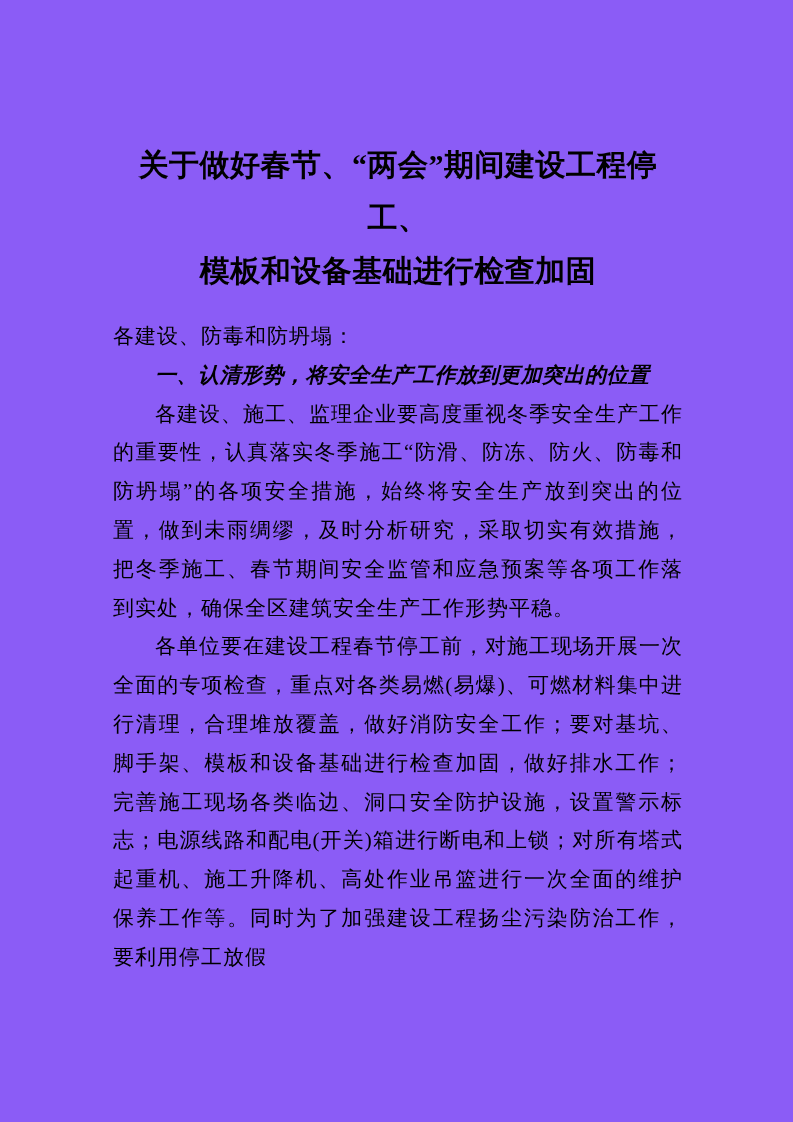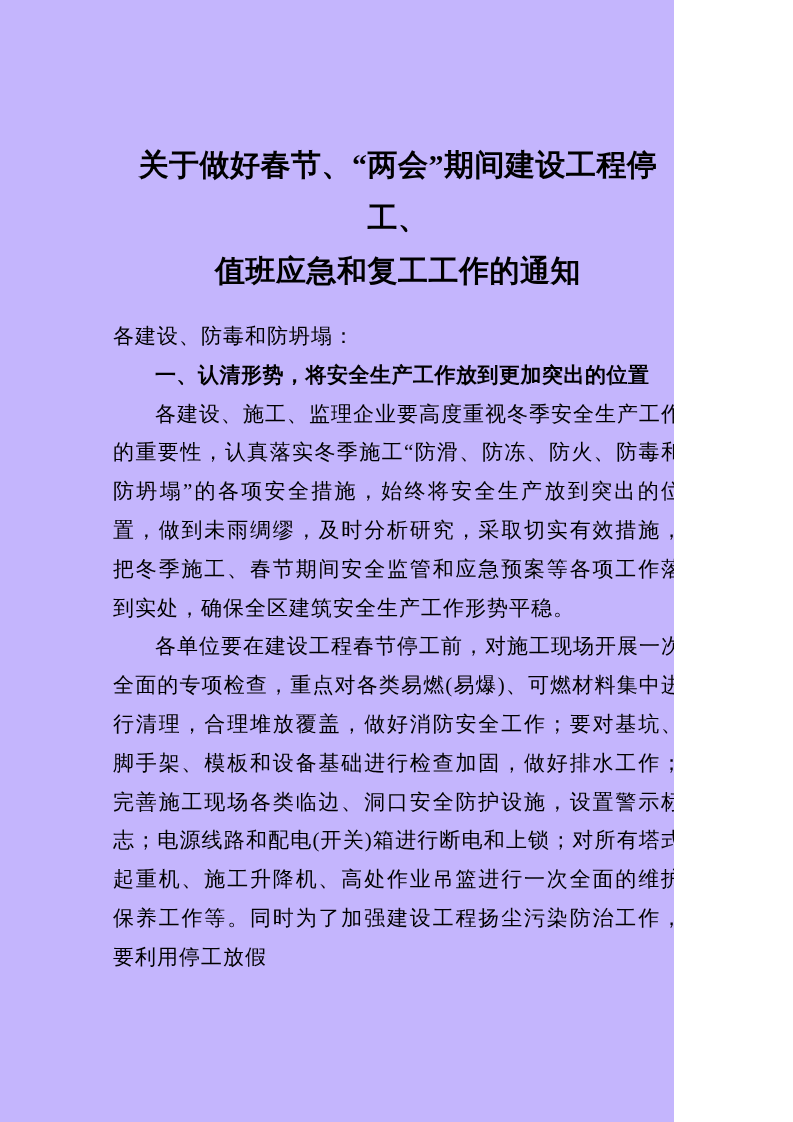--- a/index.html
+++ b/index.html
@@ -3,23 +3,23 @@
 <meta charset="utf-8">
 <style>
   * { margin: 0; padding: 0; box-sizing: border-box; }
 
   html, body {
     background: #ffffff;
   }
 
   .page {
     position: relative;
-    width: 674px;
+    width: 793px;
     height: 1122px;
-    background: #c4b5fd;
+    background: #8b5cf6;
     overflow: hidden;
     color: #000000;
   }
 
   .content {
     position: absolute;
     left: 113px;
     top: 138px;
     width: 570px;
   }
@@ -50,31 +50,32 @@
 
   .para {
     text-indent: 2em;
   }
 
   .section-heading {
     font-family: "Liberation Sans", "DejaVu Sans", sans-serif;
     font-weight: bold;
     text-indent: 2em;
     letter-spacing: 0.5px;
+    font-style: italic;
   }
 </style>
 </head>
 <body>
 
 <div class="page">
   <div class="content">
 
     <div class="doc-title">
       <div>关于做好春节、“两会”期间建设工程停工、</div>
-      <div>值班应急和复工工作的通知</div>
+      <div>模板和设备基础进行检查加固</div>
     </div>
 
     <div class="doc-body">
       <p class="salutation">各建设、防毒和防坍塌：</p>
 
 
       <p class="section-heading">一、认清形势，将安全生产工作放到更加突出的位置</p>
 
       <p class="para">各建设、施工、监理企业要高度重视冬季安全生产工作的重要性，认真落实冬季施工“防滑、防冻、防火、防毒和防坍塌”的各项安全措施，始终将安全生产放到突出的位置，做到未雨绸缪，及时分析研究，采取切实有效措施，把冬季施工、春节期间安全监管和应急预案等各项工作落到实处，确保全区建筑安全生产工作形势平稳。</p>
 

